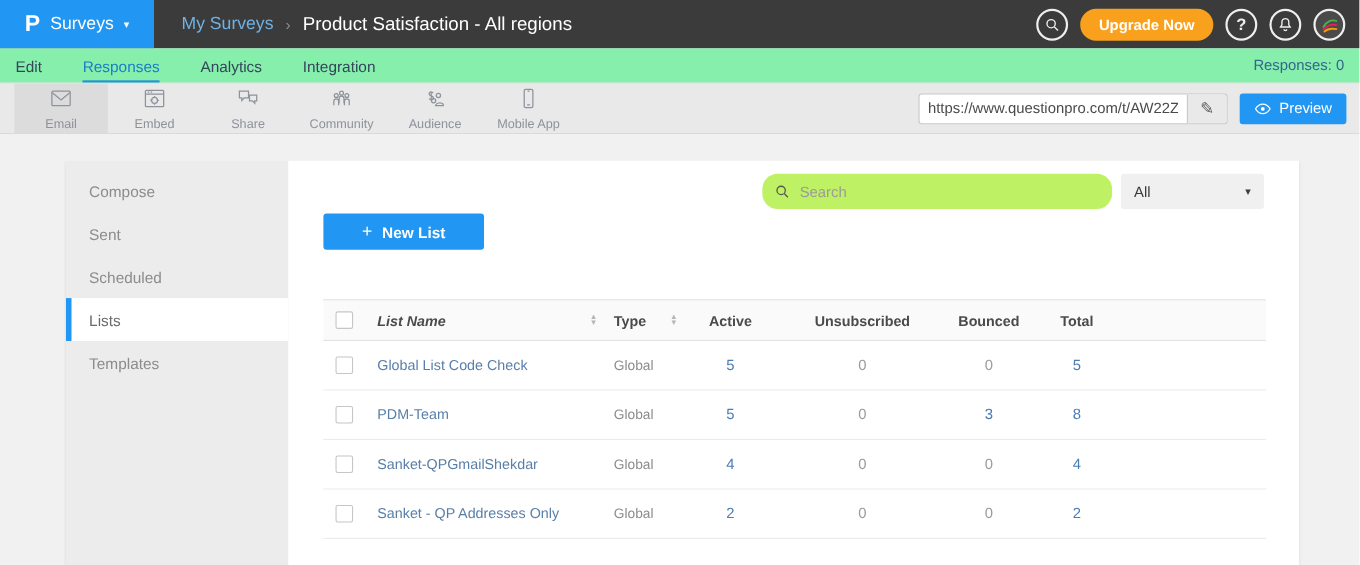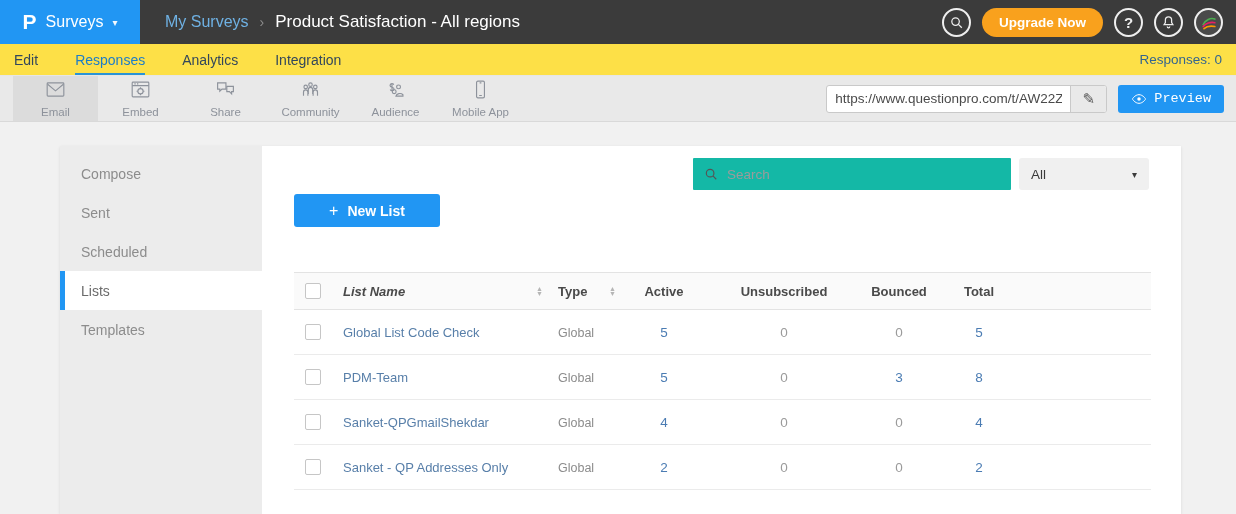--- a/index.html
+++ b/index.html
@@ -28,21 +28,21 @@
                 font-weight:bold; font-size:15px; }
   .nav-circle svg { width:15px; height:15px; stroke:#eee; fill:none; stroke-width:2; }
   .upgrade-btn { height:29px; padding:0 17px; border-radius:15px; background:#f9a11d; color:#fff;
                  font-size:13.5px; font-weight:bold; border:none; display:flex; align-items:center;
                  cursor:pointer; font-family:inherit; }
   .avatar { width:29px; height:29px; border-radius:50%; border:2px solid #eee; background:#4a4a4a;
             display:flex; align-items:center; justify-content:center; cursor:pointer; overflow:hidden; }
   .avatar svg { width:20px; height:20px; fill:none; stroke-width:2; stroke-linecap:round; }
 
   
-  .subnav { position:absolute; top:44px; left:0; right:0; height:32px; background:#fde047;
+  .subnav { position:absolute; top:44px; left:0; right:0; height:32px; background:#86efac;
             border-bottom:1px solid #e6e6e6; display:flex; align-items:center; padding:0 14px; }
   .tab { margin-right:37px; font-size:14px; color:#33475b; cursor:pointer; height:31px;
          display:flex; align-items:center; border-bottom:2px solid transparent; padding-top:2px; }
   .tab.active { color:#1c7cc9; border-bottom-color:#2a93d5; }
   .responses { margin-left:auto; font-size:13.5px; color:#34658f; }
 
   
   .toolbar { position:absolute; top:76px; left:0; right:0; height:46px; background:#e9e9e9;
              border-bottom:1px solid #d9d9d9; display:flex; align-items:stretch; padding-left:13px; }
   .tool-item { width:85px; display:flex; flex-direction:column; align-items:center;
@@ -52,35 +52,35 @@
   .tool-label { font-size:11.5px; }
   .url-group { margin-left:auto; display:flex; align-items:center; gap:11px; padding-right:12px; }
   .url-box { width:281px; height:28px; background:#fff; border:1px solid #c9c9c9; border-radius:3px;
              display:flex; align-items:stretch; overflow:hidden; }
   .url-input { flex:1; min-width:0; border:none; outline:none; background:transparent;
                font-size:13.5px; color:#4a4a4a; padding:0 8px; font-family:inherit; }
   .url-edit { width:36px; background:#e9e9e9; border-left:1px solid #c9c9c9; color:#555;
               display:flex; align-items:center; justify-content:center; font-size:15px; cursor:pointer; }
   .preview-btn { height:28px; padding:0 13px; background:#2196f3; border:none; border-radius:3px;
                  color:#fff; font-size:13.5px; display:flex; align-items:center; gap:7px;
-                 cursor:pointer; font-family:Liberation Mono, monospace; }
+                 cursor:pointer; font-family:Liberation Sans, sans-serif; }
   .preview-btn svg { width:16px; height:16px; stroke:#fff; stroke-width:1.5; fill:none; }
 
   
   .page-bg { position:absolute; top:122px; left:0; right:0; bottom:0; background:#f1f1f1; }
   .card { position:absolute; left:60px; top:146px; width:1121px; bottom:0; background:#fff;
           box-shadow:0 1px 3px rgba(0,0,0,.10); display:flex; }
   .side { width:202px; background:#ececec; padding-top:8px; }
   .side-item { height:39px; display:flex; align-items:center; padding-left:16px; font-size:14px;
                color:#8c8c8c; cursor:pointer; border-left:5px solid transparent; }
   .side-item.active { background:#fff; border-left-color:#2196f3; color:#6b6b6b; }
   .content { flex:1; position:relative; }
 
-  .search-box { position:absolute; left:431px; top:12px; width:318px; height:32px; background:#14b8a6;
-                border-radius:1px; display:flex; align-items:center; gap:9px; padding:0 11px; }
+  .search-box { position:absolute; left:431px; top:12px; width:318px; height:32px; background:#bef264;
+                border-radius:14px; display:flex; align-items:center; gap:9px; padding:0 11px; }
   .search-box svg { width:14px; height:14px; stroke:#555; stroke-width:2; fill:none; }
   .search-input { flex:1; min-width:0; background:transparent; border:none; outline:none;
                   font-size:13.5px; color:#444; font-family:inherit; }
   .search-input::placeholder { color:#9b9b9b; }
   .filter { position:absolute; left:757px; top:12px; width:130px; height:32px; background:#f0f0f0;
             border-radius:3px; display:flex; align-items:center; padding:0 12px; font-size:13.5px;
             color:#3a3a3a; cursor:pointer; }
   .filter .caret-glyph { margin-left:auto; color:#333; }
   .new-list-btn { position:absolute; left:32px; top:48px; width:146px; height:33px; background:#2196f3;
                   border:none; border-radius:3px; color:#fff; font-size:14px; font-weight:bold;

